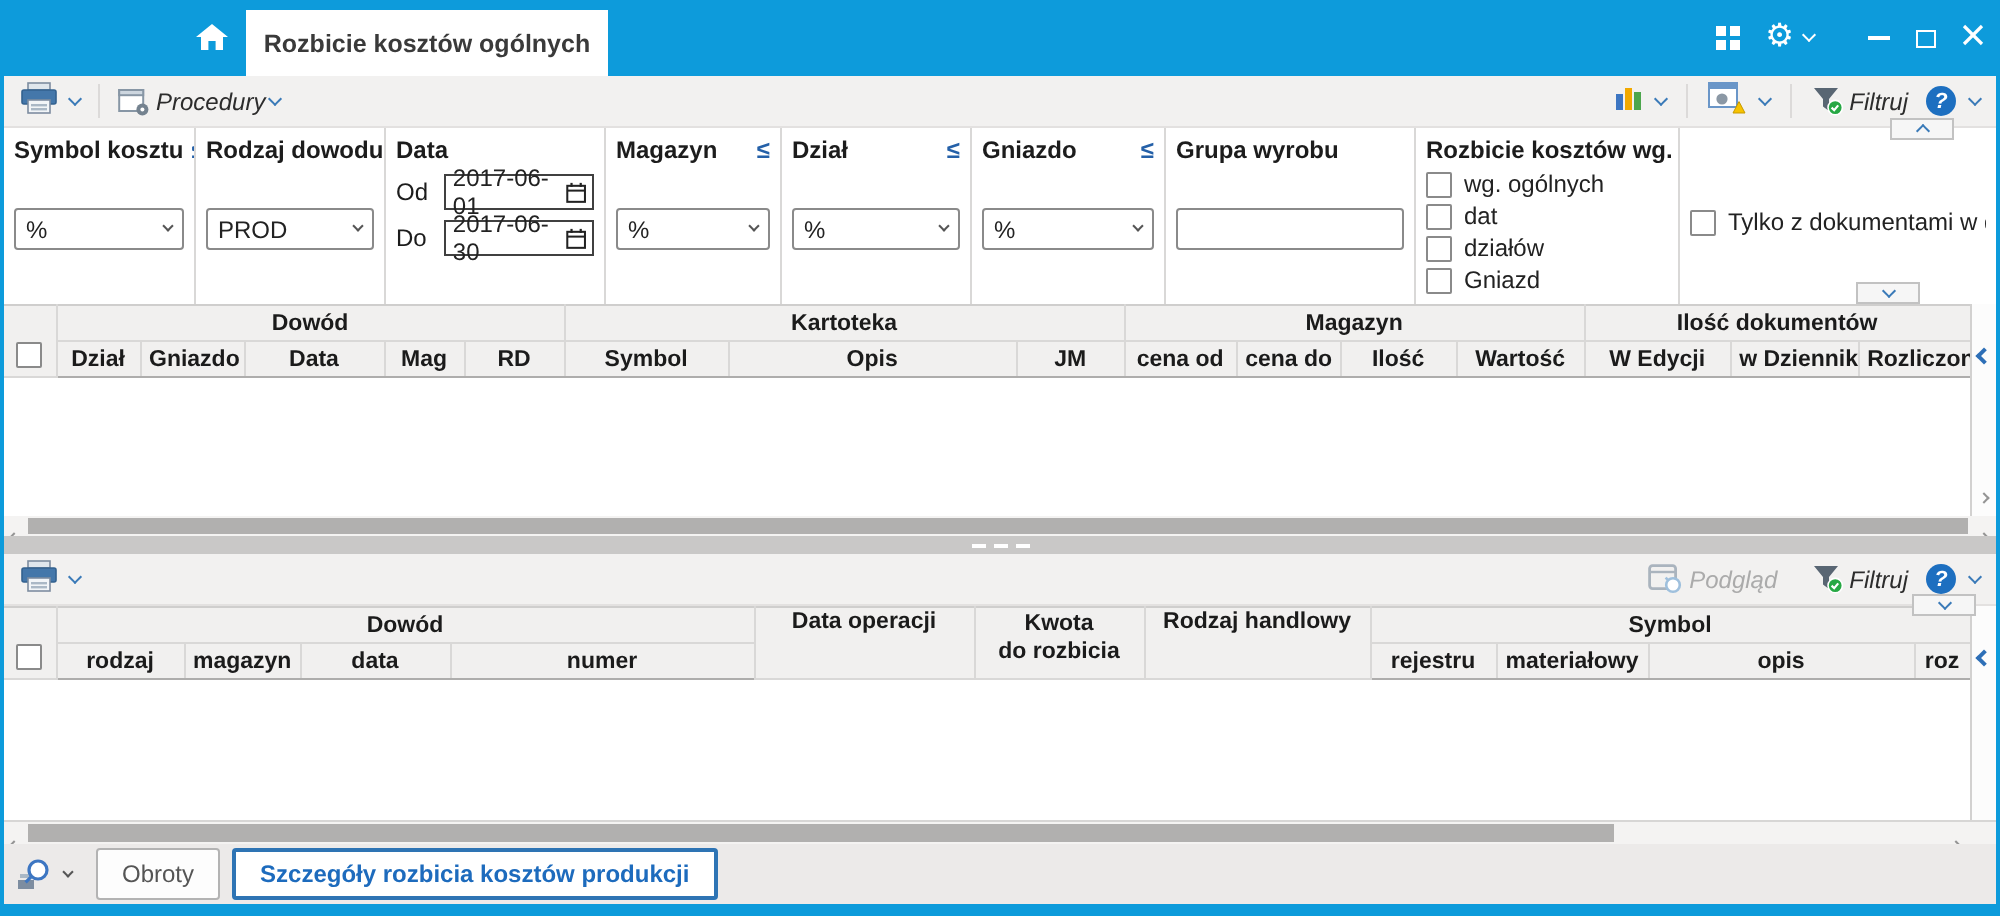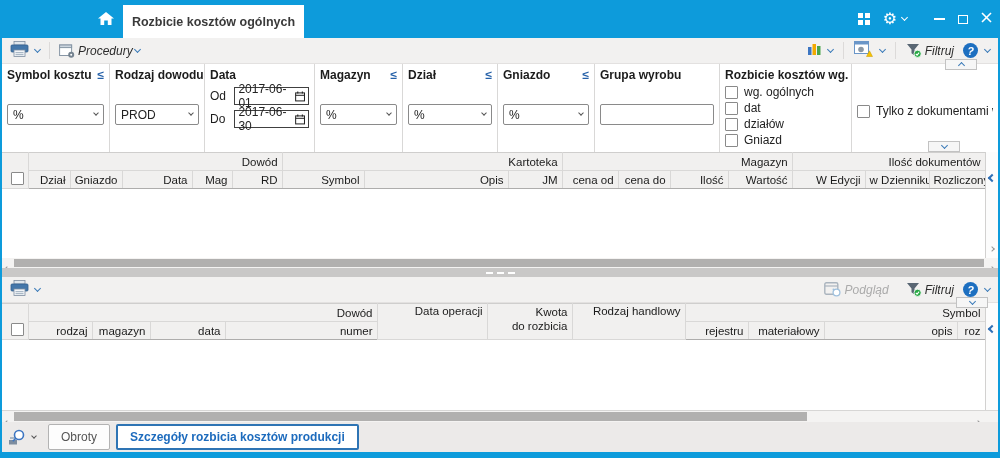--- a/index.html
+++ b/index.html
@@ -71,21 +71,21 @@
   .cbx { display:inline-block; width:13px; height:13px; border:1px solid #8a8a8a; border-radius:1px; background:#fff; flex:none; cursor:pointer; }
   .fcol-last { flex:1; padding-top:40px; }
   .fcol-last .checkrow { overflow:hidden; }
 
   
   .gridwrap { position:absolute; left:2px; right:2px; background:#fff; }
   .grid1 { top:152px; height:106px; }
   .grid2 { top:303px; height:107px; }
   table.grid { border-collapse:collapse; table-layout:fixed; width:983px; }
   table.grid th { background:#f1f0ef; border-right:1px solid #d9d8d7; border-bottom:1px solid #d9d8d7;
-                  font-size:11.5px; font-weight:normal; color:#1b1b1b; text-align:right; padding:1px 4px;
+                  font-size:11.5px; font-weight:bold; color:#1b1b1b; text-align:center; padding:1px 4px;
                   height:18px; overflow:hidden; white-space:nowrap; }
   table.grid { border-top:1px solid #cfcecd; }
   table.grid tr.sub th { border-bottom:1px solid #aeadac; }
   th.selcol { text-align:center; vertical-align:bottom; padding-bottom:3px; }
   th.twoline { vertical-align:top; line-height:14px; }
   th.topalign { vertical-align:top; }
   .grid-body { position:absolute; left:0; right:13px; bottom:0; background:#fff; }
   .grid1 .grid-body { top:37px; }
   .grid2 .grid-body { top:37px; }
   .vstrip { position:absolute; top:0; right:0; bottom:0; width:13px; background:#fcfcfc; border-left:1px solid #d2d1d0; }
@@ -208,21 +208,21 @@
       <i class="chv up"></i>
     </div>
   <div class="minibtn" style="top:141px; right:40px;">
       <i class="chv"></i>
     </div>
   <div class="minibtn" style="top:297px; right:12px;">
       <i class="chv"></i>
     </div>
 
   <div class="filters">
-    <div class="fcol" style="width:108px">
+    <div class="fcol" style="width:96px">
       <div class="flabel">
           <span>Symbol kosztu</span>
           <span class="fop">≤</span>
         </div>
       <div class="sel">
           <span>%</span>
           <i class="chv dark"></i>
         </div>
     </div>
     <div class="fcol" style="width:95px">

